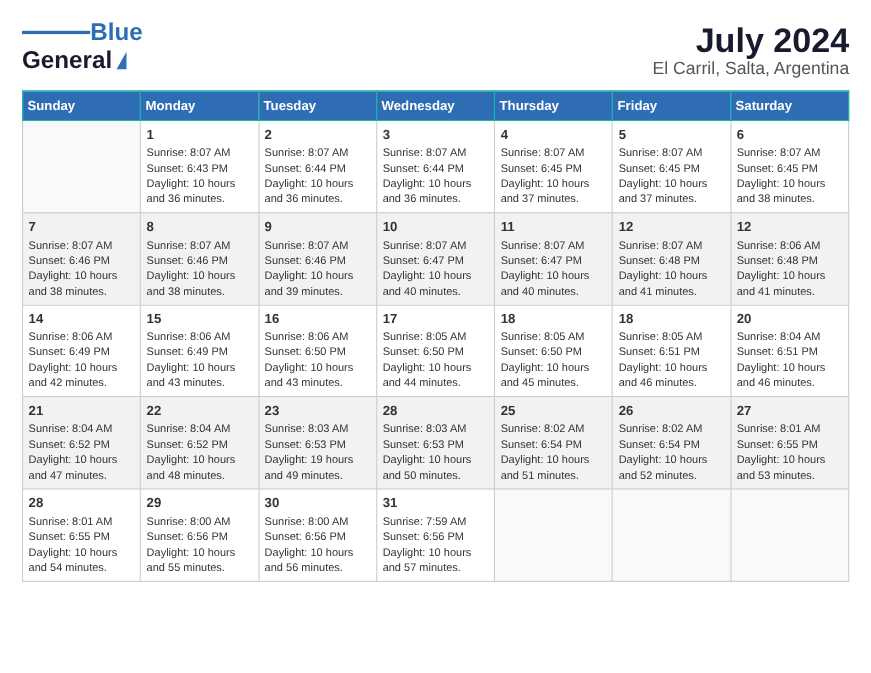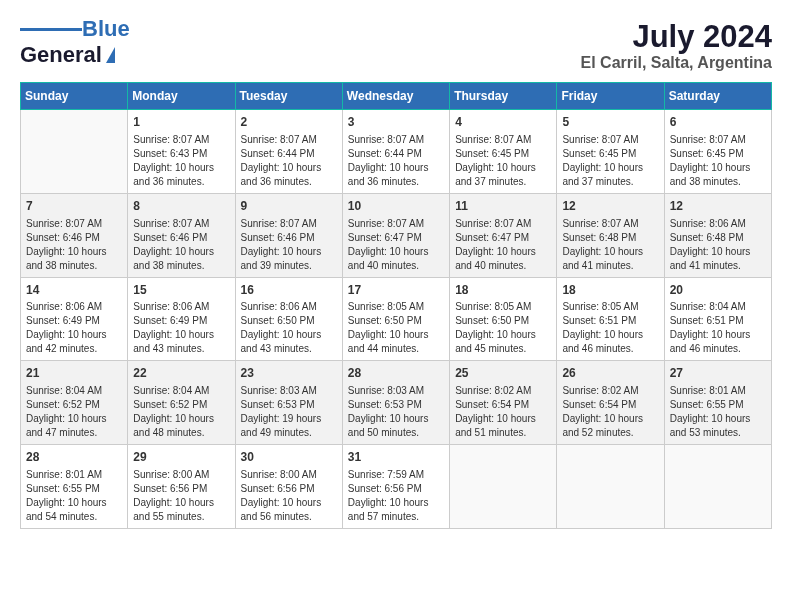--- a/index.html
+++ b/index.html
@@ -26,21 +26,20 @@
     }
     .month-title {
       font-size: 31px;
       font-weight: bold;
       color: #1a1a2e;
       line-height: 1.1;
     }
     .location-title {
       font-size: 16px;
       color: #555;
-      font-weight: bold;
     }
     .calendar {
       width: 100%;
       border-collapse: collapse;
       font-size: 11px;
     }
     .calendar th {
       background: #2e6db4;
       color: #fff;
       padding: 6px 4px;

